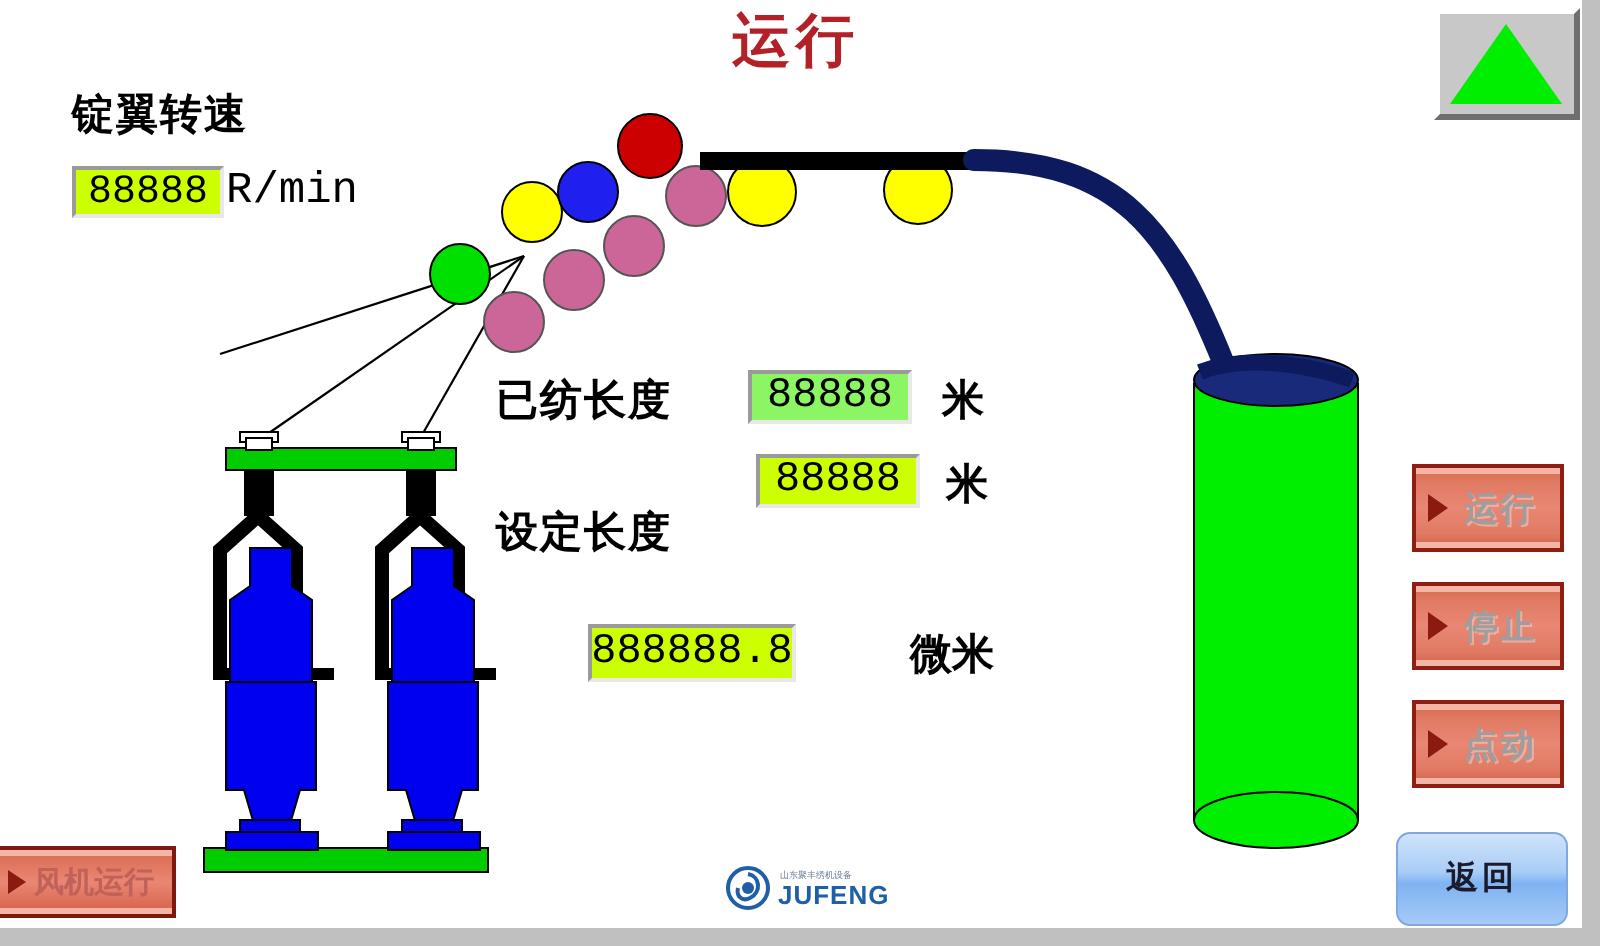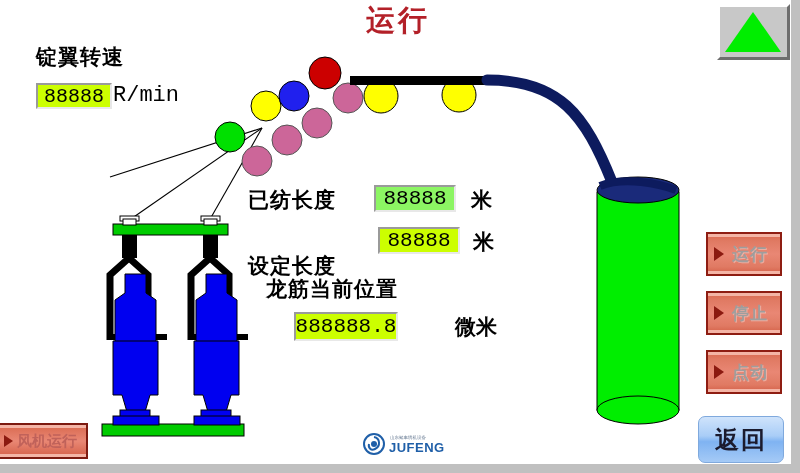--- a/index.html
+++ b/index.html
@@ -119,21 +119,21 @@
   }
 
   
   .retbtn{
     position:absolute;left:698px;top:416px;width:86px;height:47px;
     border-radius:7px;
     background:linear-gradient(to bottom,#cfe3fb 0%,#a9cdf7 42%,#7fb3f2 55%,#a5caf6 100%);
     border:1px solid #7fa9dd;box-sizing:border-box;
     display:flex;align-items:center;justify-content:center;
     font-family:"DejaVu Sans", sans-serif;
-    font-size:24px;font-weight:700;color:#1b1b2e;letter-spacing:2px;
+    font-size:16px;font-weight:700;color:#1b1b2e;letter-spacing:2px;
   }
 
   
   .svgwrap{position:absolute;left:0;top:0;width:800px;height:473px;}
   .logo-wrap{position:absolute;left:362px;top:428px;width:92px;height:28px;text-align:right;}
 </style>
 </head>
 <body>
 
 <div id="screen">
@@ -213,21 +213,20 @@
   <div class="rpm-unit">R/min</div>
 
   <div class="cnlabel" style="left:248px;top:186px;">已纺长度</div>
   <div class="field f-spun">88888</div>
   <div class="unit" style="left:471px;top:186px;">米</div>
 
   <div class="cnlabel" style="left:248px;top:228px;margin-top:24px;">设定长度</div>
   <div class="field f-set">88888</div>
   <div class="unit" style="left:473px;top:228px;">米</div>
 
-  <div class="cnlabel" style="left:266px;top:275px;">龙筋当前位置</div>
   <div class="field f-pos">888888.8</div>
   <div class="unit" style="left:455px;top:313px;">微米</div>
 
   <div class="redbtn b-run">
     <div class="arrow"></div>
     <div class="rlabel">运行</div>
   </div>
   <div class="redbtn b-jog">
     <div class="arrow"></div>
     <div class="rlabel">点动</div>

